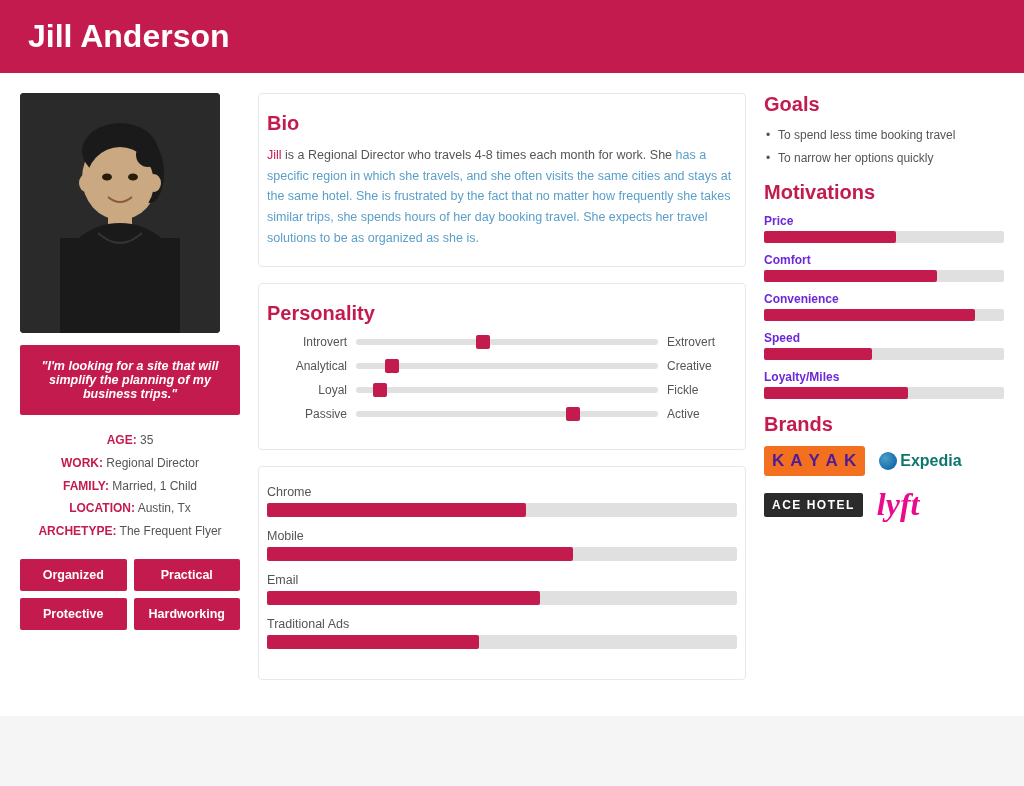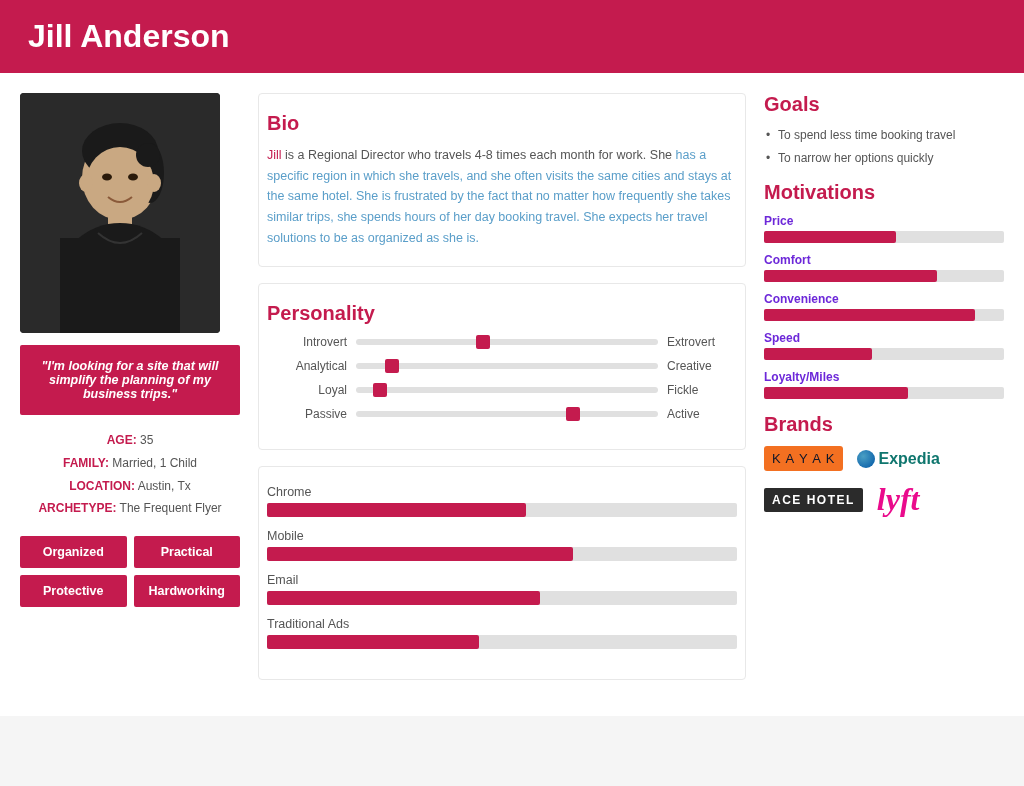--- a/index.html
+++ b/index.html
@@ -219,23 +219,23 @@
       display: flex;
       align-items: center;
       gap: 14px;
       flex-wrap: wrap;
       margin-top: 8px;
     }
 
     
     .brand-kayak {
       background: #f37021;
-      color: #0f172a;
-      font-weight: 400;
-      font-size: 13px;
+      color: #4c1d95;
+      font-weight: 700;
+      font-size: 17px;
       padding: 5px 8px;
       letter-spacing: 1px;
       border-radius: 3px;
     }
     .brand-expedia {
       color: #00356b;
       font-weight: bold;
       font-size: 14px;
       display: flex;
       align-items: center;
@@ -310,20 +310,24 @@
     </div>
 
     <div class="quote-box">
       <span>"I'm looking for a site that will simplify the planning of my business trips."</span>
     </div>
 
     <div class="info-section">
       <div>
         <span class="label">AGE:</span>
         <span class="value">35</span>
+      </div>
+      <div>
+        <span class="label">WORK:</span>
+        <span class="value">Regional Director</span>
       </div>
       <div>
         <span class="label">FAMILY:</span>
         <span class="value">Married, 1 Child</span>
       </div>
       <div>
         <span class="label">LOCATION:</span>
         <span class="value">Austin, Tx</span>
       </div>
       <div>

